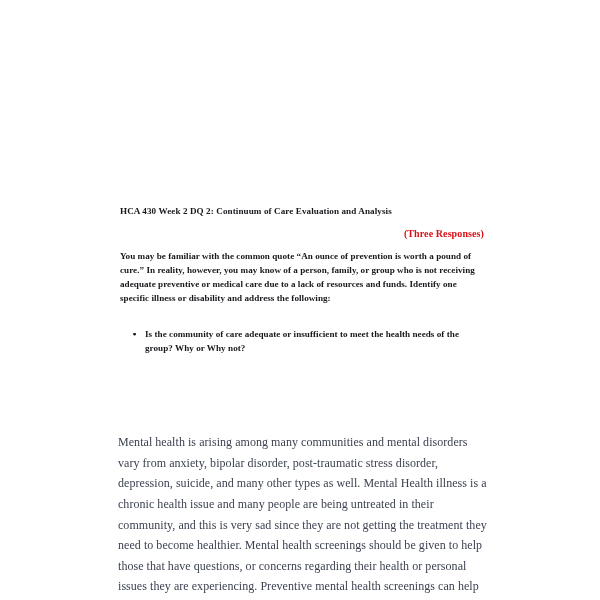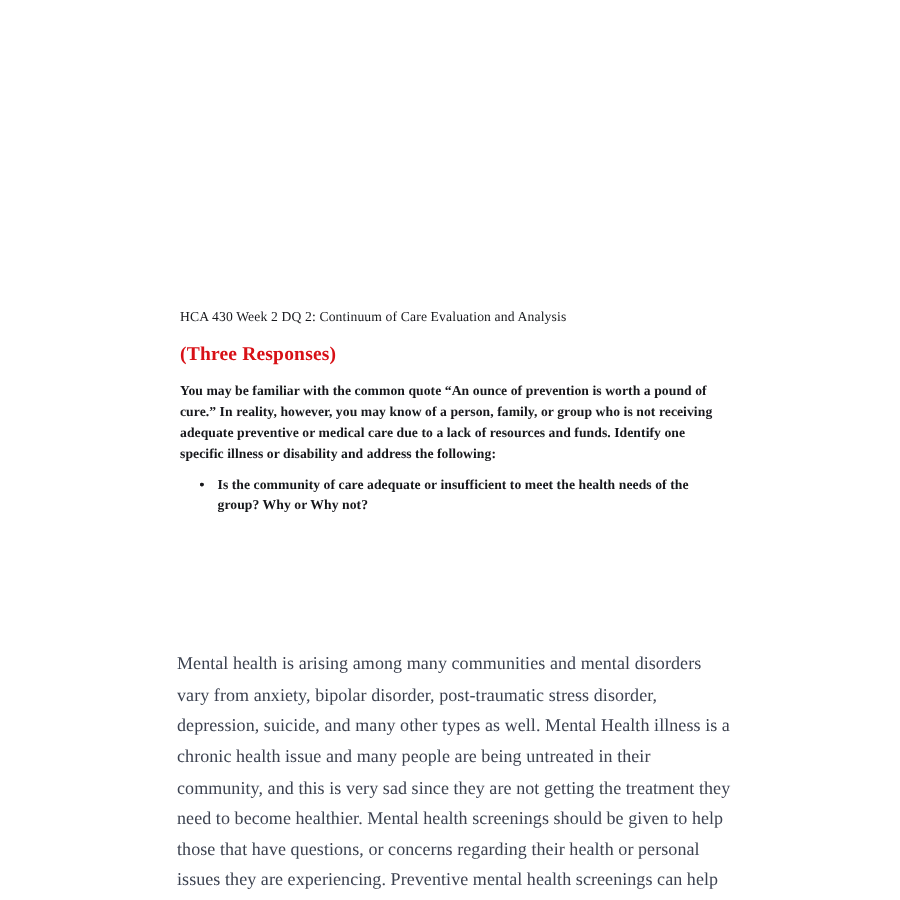--- a/index.html
+++ b/index.html
@@ -25,43 +25,44 @@
   
   .prompt-block {
     position: absolute;
     left: 120px;
     top: 205px;
     width: 364px;
   }
 
   .doc-title {
     font-size: 9.1px;
-    font-weight: normal;
+    font-weight: bold;
     color: #17181c;
     line-height: 1.42;
     letter-spacing: 0.01em;
     margin: 0 0 9px 0;
   }
 
   .responses-note {
-    font-size: 13px;
+    font-size: 10px;
     font-weight: bold;
     color: #d81016;
     line-height: 1.42;
     letter-spacing: 0.01em;
     margin: 0 0 9px 0;
+    text-align: right;
   }
 
   .prompt-para {
     font-size: 9.1px;
     font-weight: bold;
     color: #17181c;
     line-height: 1.52;
     letter-spacing: 0.005em;
-    margin: 0 0 7px 0;
+    margin: 0 0 23px 0;
     text-align: left;
   }
 
   .bullet-list {
     list-style: none;
     margin: 0;
     padding: 0;
   }
 
   .bullet-item {

